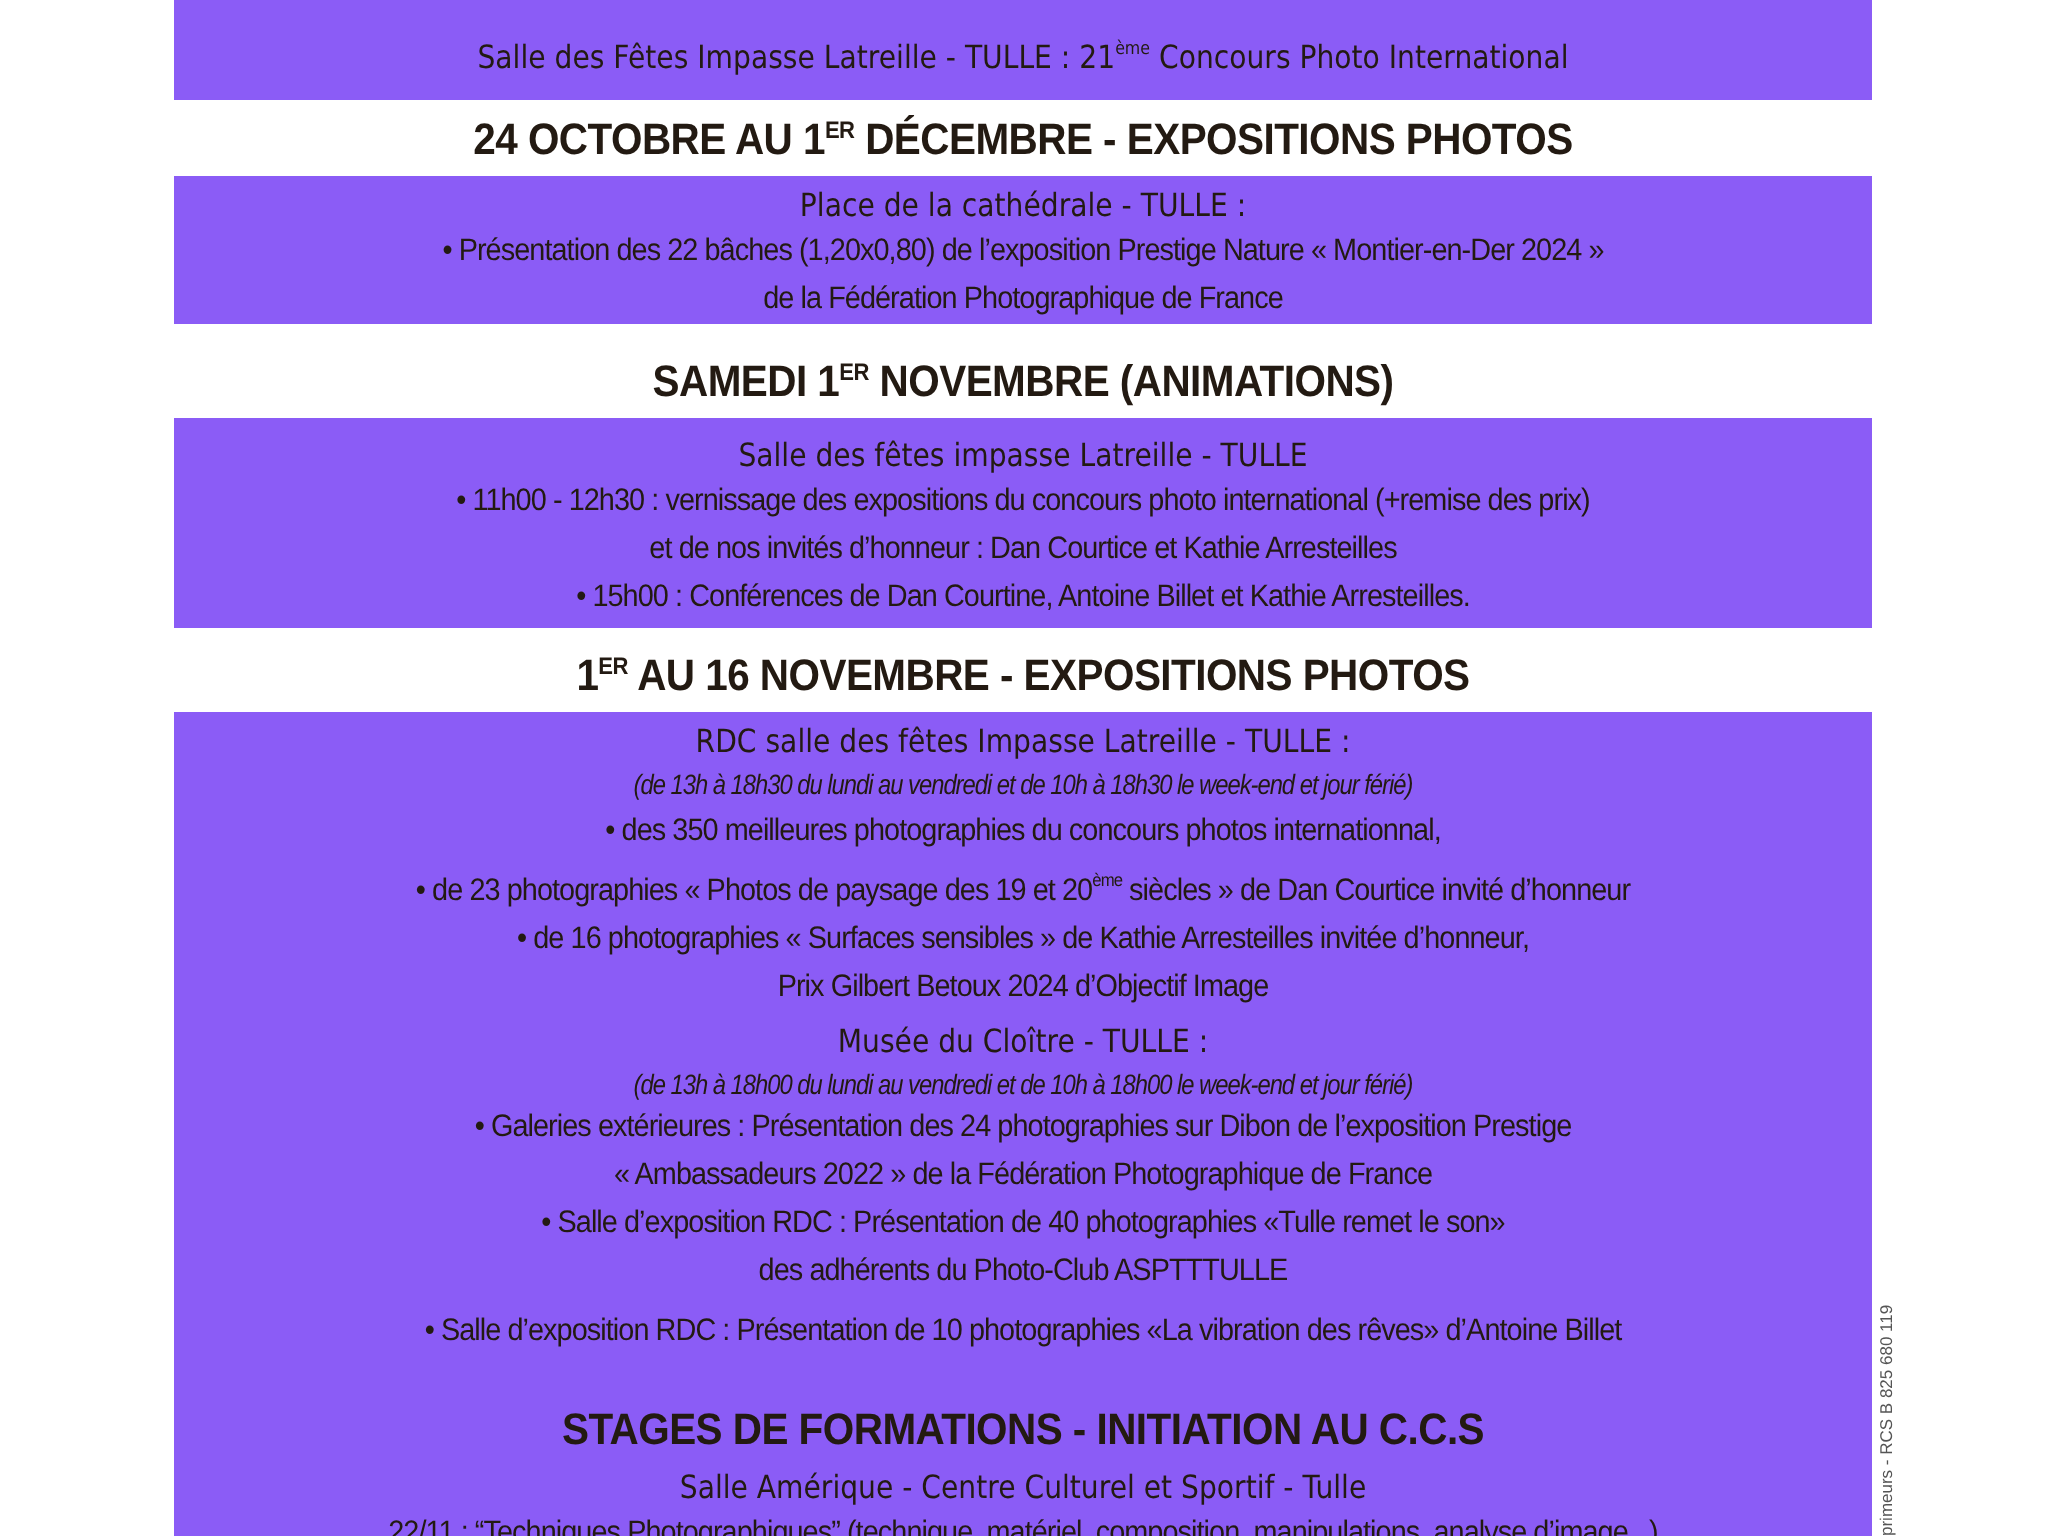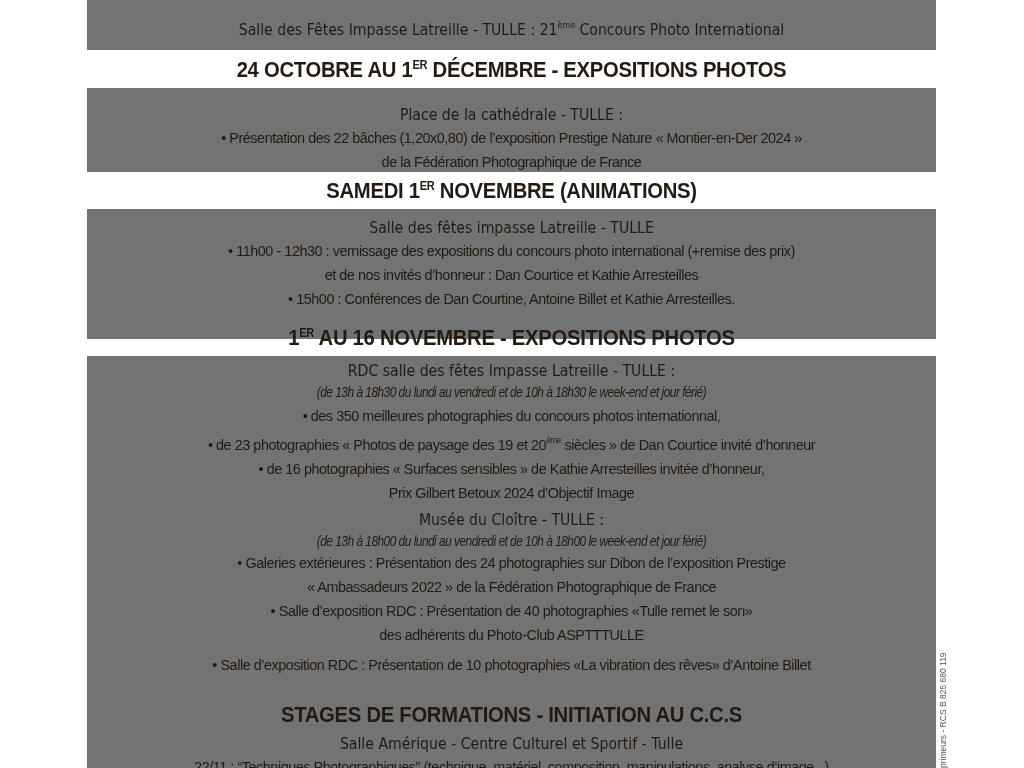--- a/index.html
+++ b/index.html
@@ -3,21 +3,21 @@
 <meta charset="utf-8">
 <style>
   html, body { margin: 0; padding: 0; }
   body {
     width: 1024px; height: 768px; overflow: hidden; position: relative;
     background: #ffffff; color: #231a12;
     font-family: "Liberation Sans", sans-serif;
   }
   .box {
     position: absolute; left: 87px; width: 849px;
-    background: #737373; box-sizing: border-box;
+    background: #8b5cf6; box-sizing: border-box;
     text-align: center;
   }
   .heading {
     position: absolute; left: 87px; width: 849px; text-align: center;
     font-family: "Liberation Sans", sans-serif; font-weight: bold;
     font-size: 22px; letter-spacing: -0.3px; color: #231a12;
     transform: scaleX(0.92); transform-origin: center;
   }
   .heading sup { font-size: 12px; vertical-align: 8px; }
   .venue {
@@ -50,30 +50,30 @@
 
 <div class="box" style="top:0; height:50px; padding-top:14px;">
   <span class="venue">
     <span>Salle des Fêtes Impasse Latreille - TULLE : 21</span><sup class="s">ème</sup><span> Concours Photo International</span>
   </span>
 </div>
 
 <div class="heading" style="top:57px;">
   <span>24 OCTOBRE AU 1</span><sup>ER</sup><span> DÉCEMBRE - EXPOSITIONS PHOTOS</span>
 </div>
-<div class="box" style="top:88px; height:84px; padding-top:16px;">
+<div class="box" style="top:88px; height:74px; padding-top:4px;">
   <span class="venue">Place de la cathédrale - TULLE :</span>
   <span class="line">• Présentation des 22 bâches (1,20x0,80) de l’exposition Prestige  Nature « Montier-en-Der 2024 »</span>
   <span class="line">de la Fédération Photographique de France</span>
 </div>
 
 <div class="heading" style="top:178px;">
   <span>SAMEDI 1</span><sup>ER</sup><span> NOVEMBRE (ANIMATIONS)</span>
 </div>
-<div class="box" style="top:209px; height:130px; padding-top:8px;">
+<div class="box" style="top:209px; height:105px; padding-top:8px;">
   <span class="venue">Salle des fêtes impasse Latreille - TULLE</span>
   <span class="line">• 11h00 - 12h30 : vernissage des expositions du concours photo international (+remise des prix)</span>
   <span class="line">et de nos invités d’honneur : Dan Courtice et Kathie Arresteilles</span>
   <span class="line">• 15h00  : Conférences de Dan Courtine, Antoine Billet et Kathie Arresteilles.</span>
 </div>
 
 <div class="heading" style="top:325px;">
   <span>1</span><sup>ER</sup><span> AU 16 NOVEMBRE - EXPOSITIONS PHOTOS</span>
 </div>
 <div class="box" style="top:356px; height:437px; padding-top:4px;">

